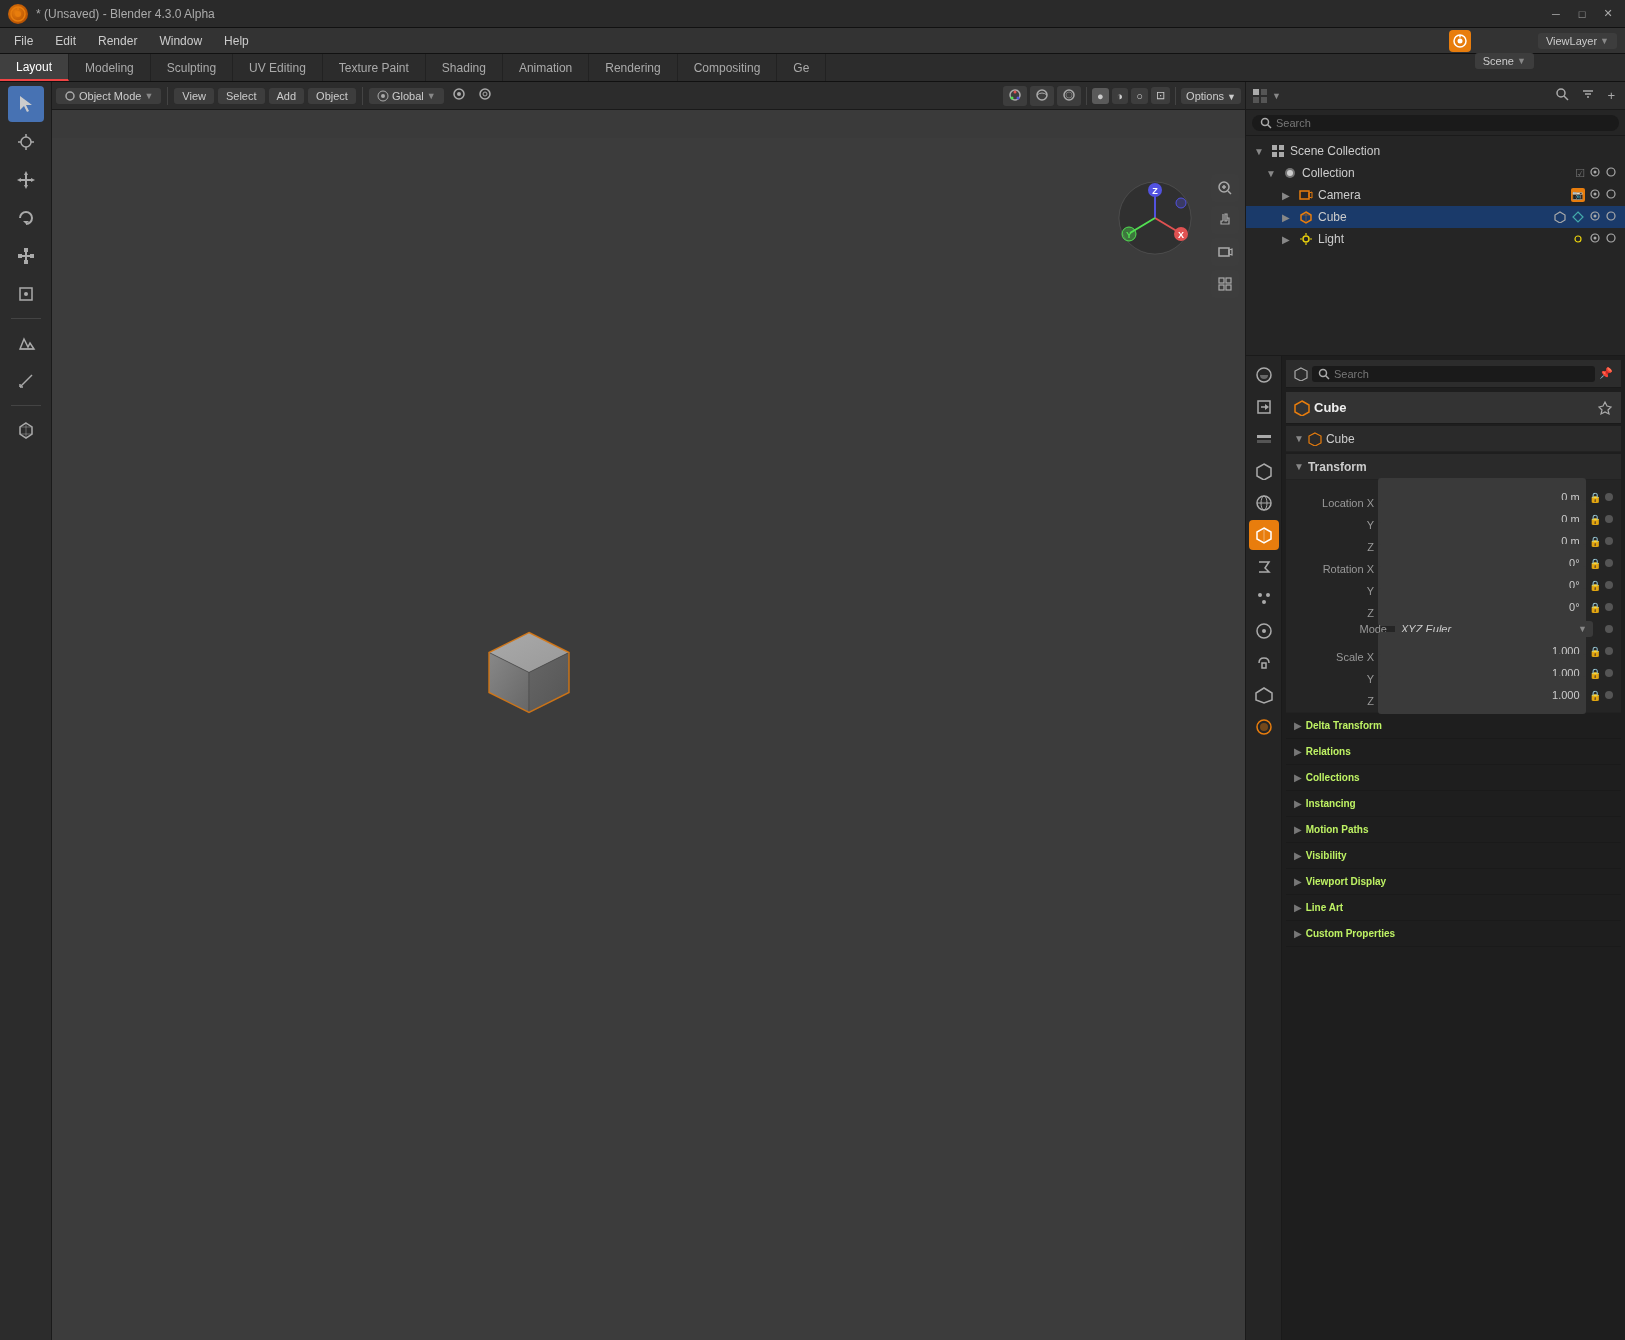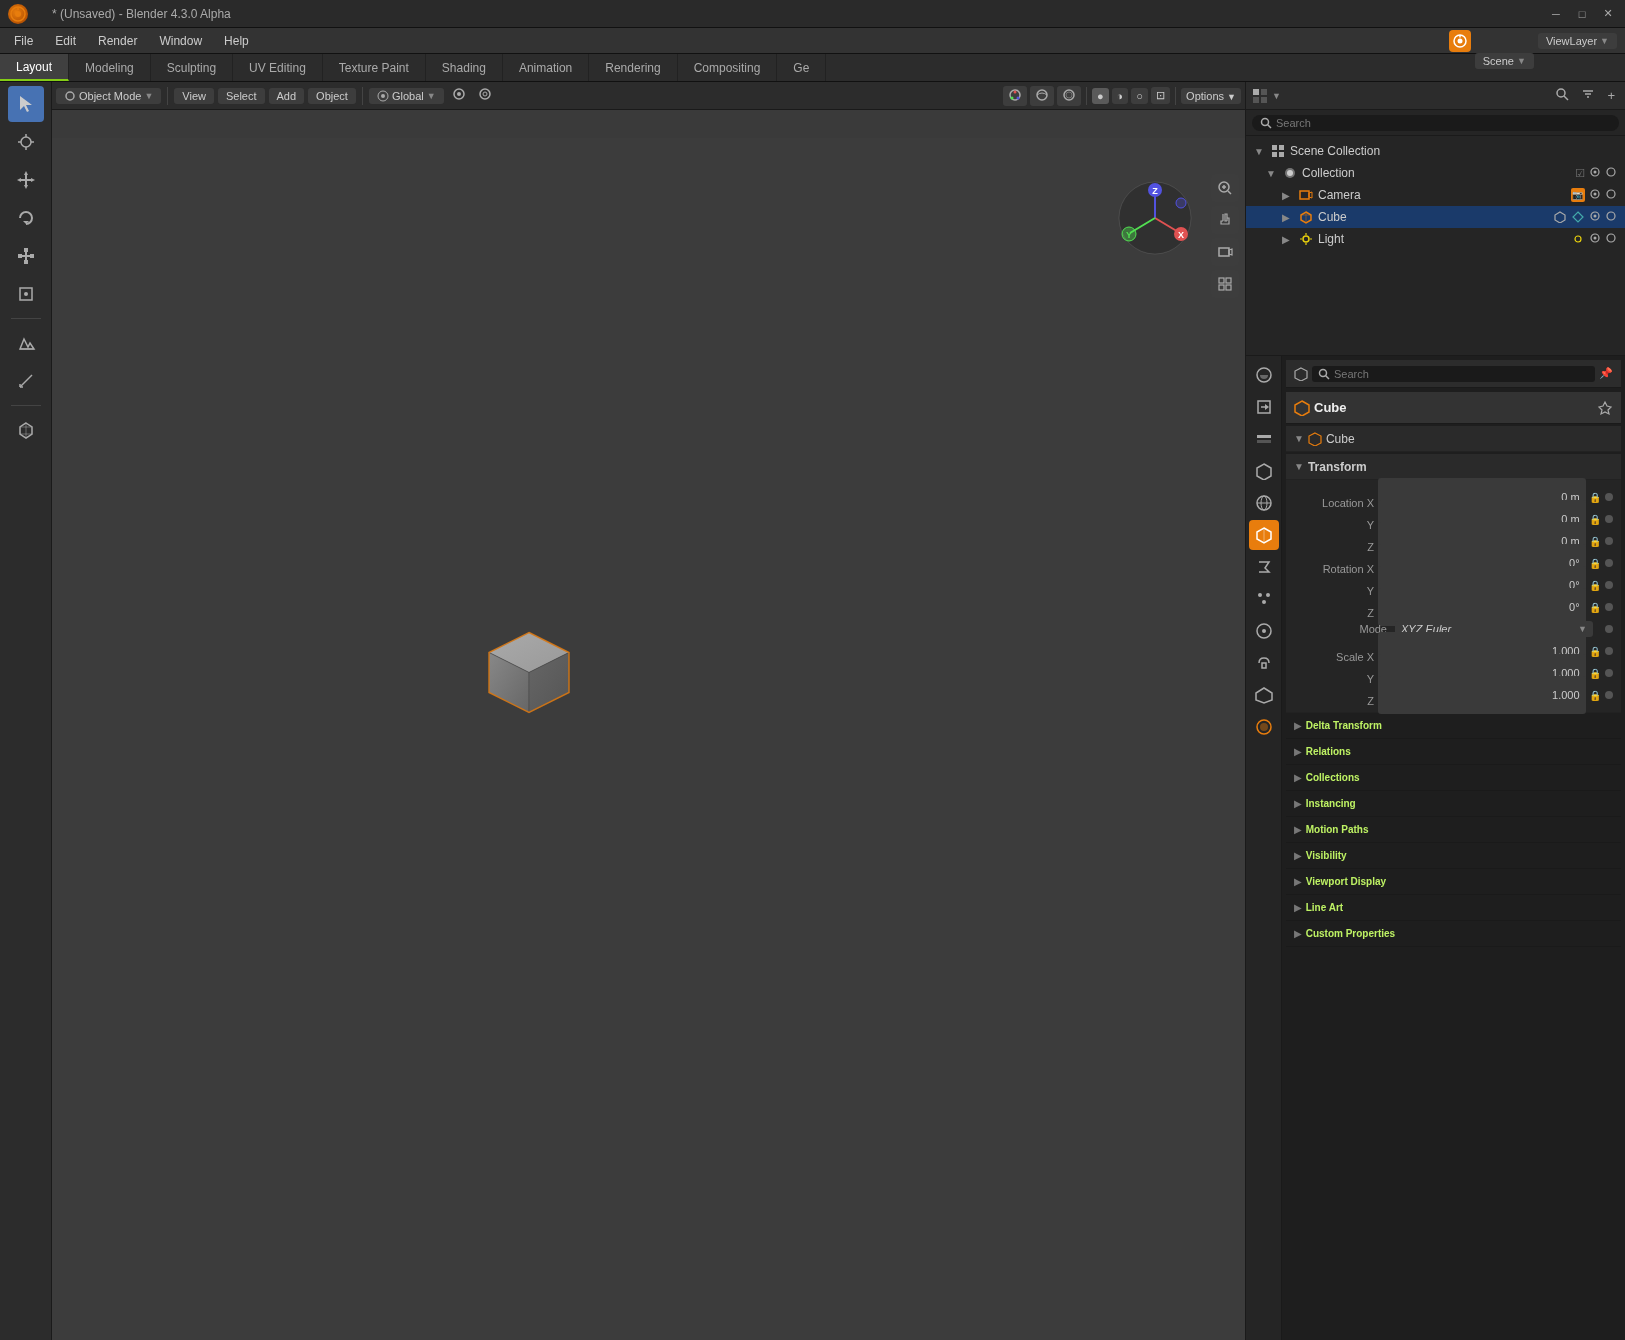--- a/index.html
+++ b/index.html
@@ -28,21 +28,20 @@
       width: 20px; height: 20px;
       background: radial-gradient(circle at 40% 40%, #e87d0d, #a04000);
       border-radius: 50%;
       display: flex; align-items: center; justify-content: center;
       font-size: 10px; color: white; font-weight: bold;
     }
     #title-bar .title-text {
       flex: 1;
       font-size: 12px;
       color: #aaa;
-      margin-left: 16px;
     }
     .win-btn {
       width: 18px; height: 18px;
       border-radius: 2px;
       display: flex; align-items: center; justify-content: center;
       font-size: 11px; color: #aaa;
       cursor: pointer;
     }
 
     
@@ -76,21 +75,21 @@
       font-size: 12px;
       color: #aaa;
       cursor: pointer;
       border-right: 1px solid #222;
       height: 100%;
       display: flex; align-items: center;
     }
     .ws-tab.active {
       background: #404040;
       color: #fff;
-      border-bottom: 2px solid #84cc16;
+      border-bottom: 2px solid #ef4444;
     }
 
     
     #main-area {
       display: flex;
       height: calc(1340px - 28px - 26px - 28px);
     }
 
     
     #left-panel {

